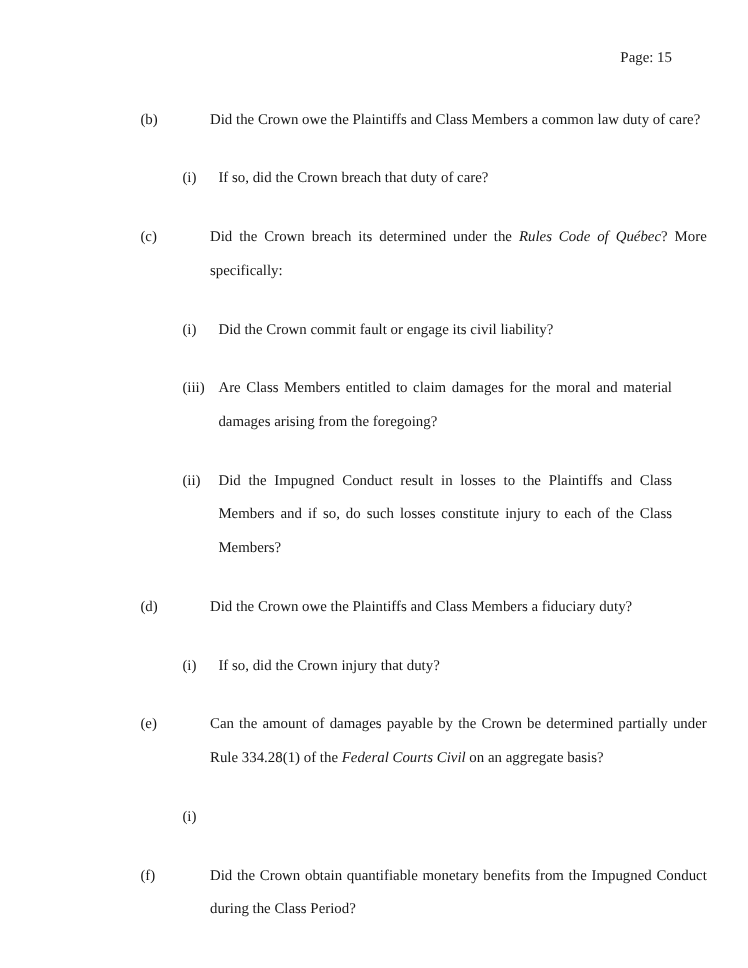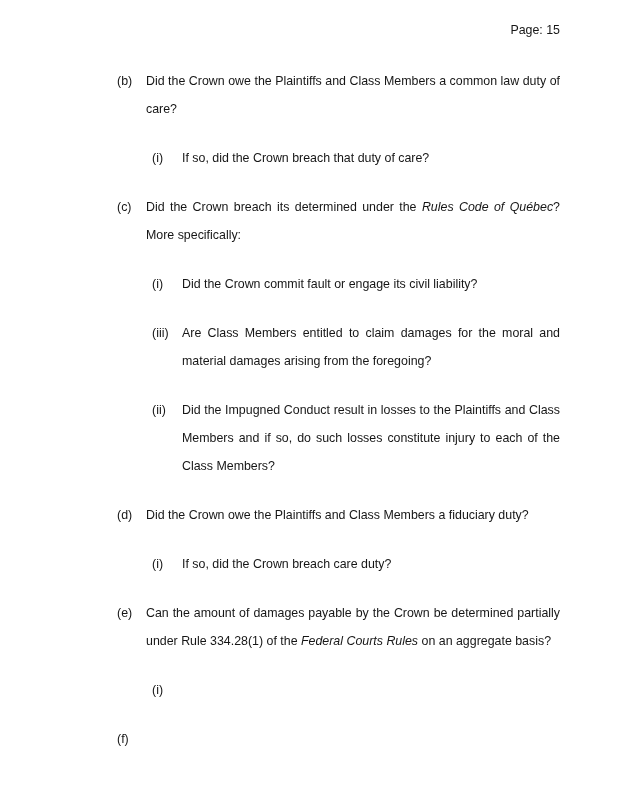--- a/index.html
+++ b/index.html
@@ -6,24 +6,24 @@
     margin: 0;
     padding: 0;
     background: #ffffff;
   }
   .page {
     position: relative;
     width: 623px;
     height: 807px;
     background: #ffffff;
     color: #161616;
-    font-family: Liberation Sans, sans-serif;
+    font-family: Liberation Serif, serif;
     font-size: 12.4px;
     box-sizing: border-box;
-    padding-top: 16px;
+    padding-top: 34px;
     overflow: hidden;
   }
   .page-number {
     line-height: 28px;
     text-align: right;
     padding-right: 63px;
     margin-bottom: 23px;
   }
   .item {
     display: flex;
@@ -33,21 +33,21 @@
   .item.main { padding-left: 117px; }
   .item.sub  { padding-left: 152px; }
   .item .label {
     flex: 0 0 auto;
   }
   .item.main .label { width: 29px; }
   .item.sub  .label { width: 30px; }
   .item .text {
     text-align: justify;
   }
-  .item.main .text { width: 414px; }
+  .item.main .text { width: 414px; margin-left: 29px; }
   .item.sub  .text { width: 378px; }
   .italic { font-style: italic; }
 </style>
 </head>
 <body>
 
 <div class="page">
 
   <div class="page-number">Page: 15</div>
 
@@ -81,29 +81,30 @@
     <div class="text"><span>Did the Impugned Conduct result in losses to the Plaintiffs and Class Members and if so, do such losses constitute injury to each of the Class Members?</span></div>
   </div>
 
   <div class="item main">
     <div class="label">(d)</div>
     <div class="text"><span>Did the Crown owe the Plaintiffs and Class Members a fiduciary duty?</span></div>
   </div>
 
   <div class="item sub">
     <div class="label">(i)</div>
-    <div class="text"><span>If so, did the Crown breach care duty?</span></div>
+    <div class="text"><span>If so, did the Crown injury that duty?</span></div>
   </div>
 
   <div class="item main">
     <div class="label">(e)</div>
-    <div class="text"><span>Can the amount of damages payable by the Crown be determined partially under Rule 334.28(1) of the </span><span class="italic">Federal Courts Rules</span><span> on an aggregate basis?</span></div>
+    <div class="text"><span>Can the amount of damages payable by the Crown be determined partially under Rule 334.28(1) of the </span><span class="italic">Federal Courts Civil</span><span> on an aggregate basis?</span></div>
   </div>
 
   <div class="item sub">
     <div class="label">(i)</div>
   </div>
 
   <div class="item main">
     <div class="label">(f)</div>
+    <div class="text"><span>Did the Crown obtain quantifiable monetary benefits from the Impugned Conduct during the Class Period?</span></div>
   </div>
 
 </div>
 
 </body></html>

